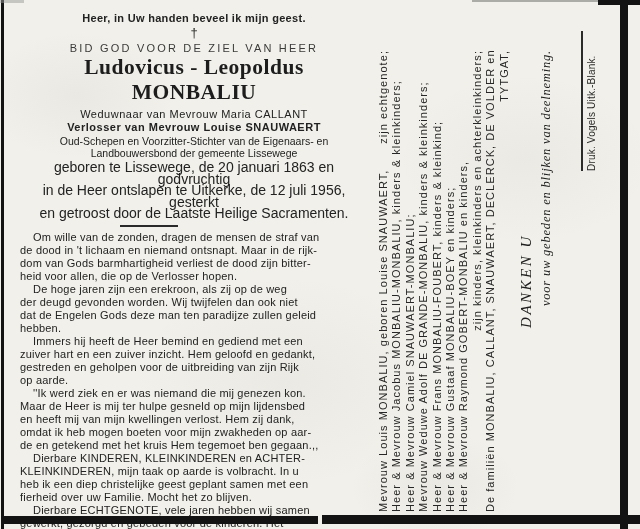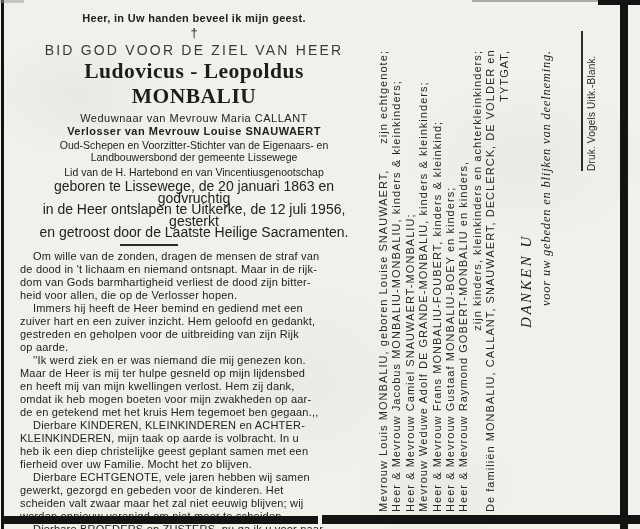--- a/index.html
+++ b/index.html
@@ -11,21 +11,21 @@
       radial-gradient(180px 120px at 82% 30%, rgba(110,110,105,.05), transparent 70%),
       radial-gradient(220px 150px at 45% 72%, rgba(110,110,105,.05), transparent 70%),
       radial-gradient(120px 80px at 68% 92%, rgba(110,110,105,.06), transparent 70%),
       #f1f0ea;
   }
   .pre{white-space:pre-line;}
   
   .left-col{position:absolute;left:20px;top:10px;width:348px;text-align:center;}
   .epigraph{font-weight:bold;font-size:11px;letter-spacing:.3px;margin-top:2px;}
   .cross{font-size:13px;line-height:12px;margin-top:3px;color:#2a2a2a;}
-  .invocation{font-size:14px;letter-spacing:2.2px;margin-top:3px;color:#3a3a3a;}
+  .invocation{font-size:11px;letter-spacing:2.2px;margin-top:3px;color:#3a3a3a;}
   .name{font-family:"Liberation Serif",serif;font-weight:bold;font-size:21.5px;
         line-height:25px;letter-spacing:.5px;margin:1px 0 0 0;color:#1d1d1d;}
   .sub1{font-weight:normal;font-size:11px;letter-spacing:.5px;margin-top:3px;}
   .sub2{font-weight:bold;font-size:11px;letter-spacing:.5px;margin-top:1px;}
   .titles{font-size:10.5px;line-height:11.5px;margin-top:3px;}
   .member{font-size:10.5px;margin-top:3px;}
   .dates{font-size:14px;line-height:11.5px;margin-top:3px;}
   .divider{height:2px;width:58px;background:#2a2a2a;margin:5px 0 4px 100px;}
   .para{font-size:11px;line-height:13px;letter-spacing:.2px;text-align:left;
         text-indent:13px;margin:0;}
@@ -68,29 +68,32 @@
 
   <div class="left-col">
     <div class="epigraph">Heer, in Uw handen beveel ik mijn geest.</div>
     <div class="cross">†</div>
     <div class="invocation">BID GOD VOOR DE ZIEL VAN HEER</div>
     <div class="name">Ludovicus - Leopoldus MONBALIU</div>
     <div class="sub1">Weduwnaar van Mevrouw Maria CALLANT</div>
     <div class="sub2">Verlosser van Mevrouw Louise SNAUWAERT</div>
     <div class="titles pre">Oud-Schepen en Voorzitter-Stichter van de Eigenaars- en
 Landbouwersbond der gemeente Lissewege</div>
-    <div class="member pre">Lid van de H. Hartebond en van Vincentiusgenootschap</div>
     <div class="dates pre">geboren te Lissewege, de 20 januari 1863 en godvruchtig
 in de Heer ontslapen te Uitkerke, de 12 juli 1956, gesterkt
 en getroost door de Laatste Heilige Sacramenten.</div>
     <div class="divider"></div>
     <p class="para pre">Om wille van de zonden, dragen de mensen de straf van
 de dood in 't lichaam en niemand ontsnapt. Maar in de rijk-
 dom van Gods barmhartigheid verliest de dood zijn bitter-
 heid voor allen, die op de Verlosser hopen.</p>
+    <p class="para pre">De hoge jaren zijn een erekroon, als zij op de weg
+der deugd gevonden worden. Wij twijfelen dan ook niet
+dat de Engelen Gods deze man ten paradijze zullen geleid
+hebben.</p>
     <p class="para pre">Immers hij heeft de Heer bemind en gediend met een
 zuiver hart en een zuiver inzicht. Hem geloofd en gedankt,
 gestreden en geholpen voor de uitbreiding van zijn Rijk
 op aarde.</p>
     <p class="para pre">''Ik werd ziek en er was niemand die mij genezen kon.
 Maar de Heer is mij ter hulpe gesneld op mijn lijdensbed
 en heeft mij van mijn kwellingen verlost. Hem zij dank,
 omdat ik heb mogen boeten voor mijn zwakheden op aar-
 de en getekend met het kruis Hem tegemoet ben gegaan.,,</p>
     <p class="para pre">Dierbare KINDEREN, KLEINKINDEREN en ACHTER-

